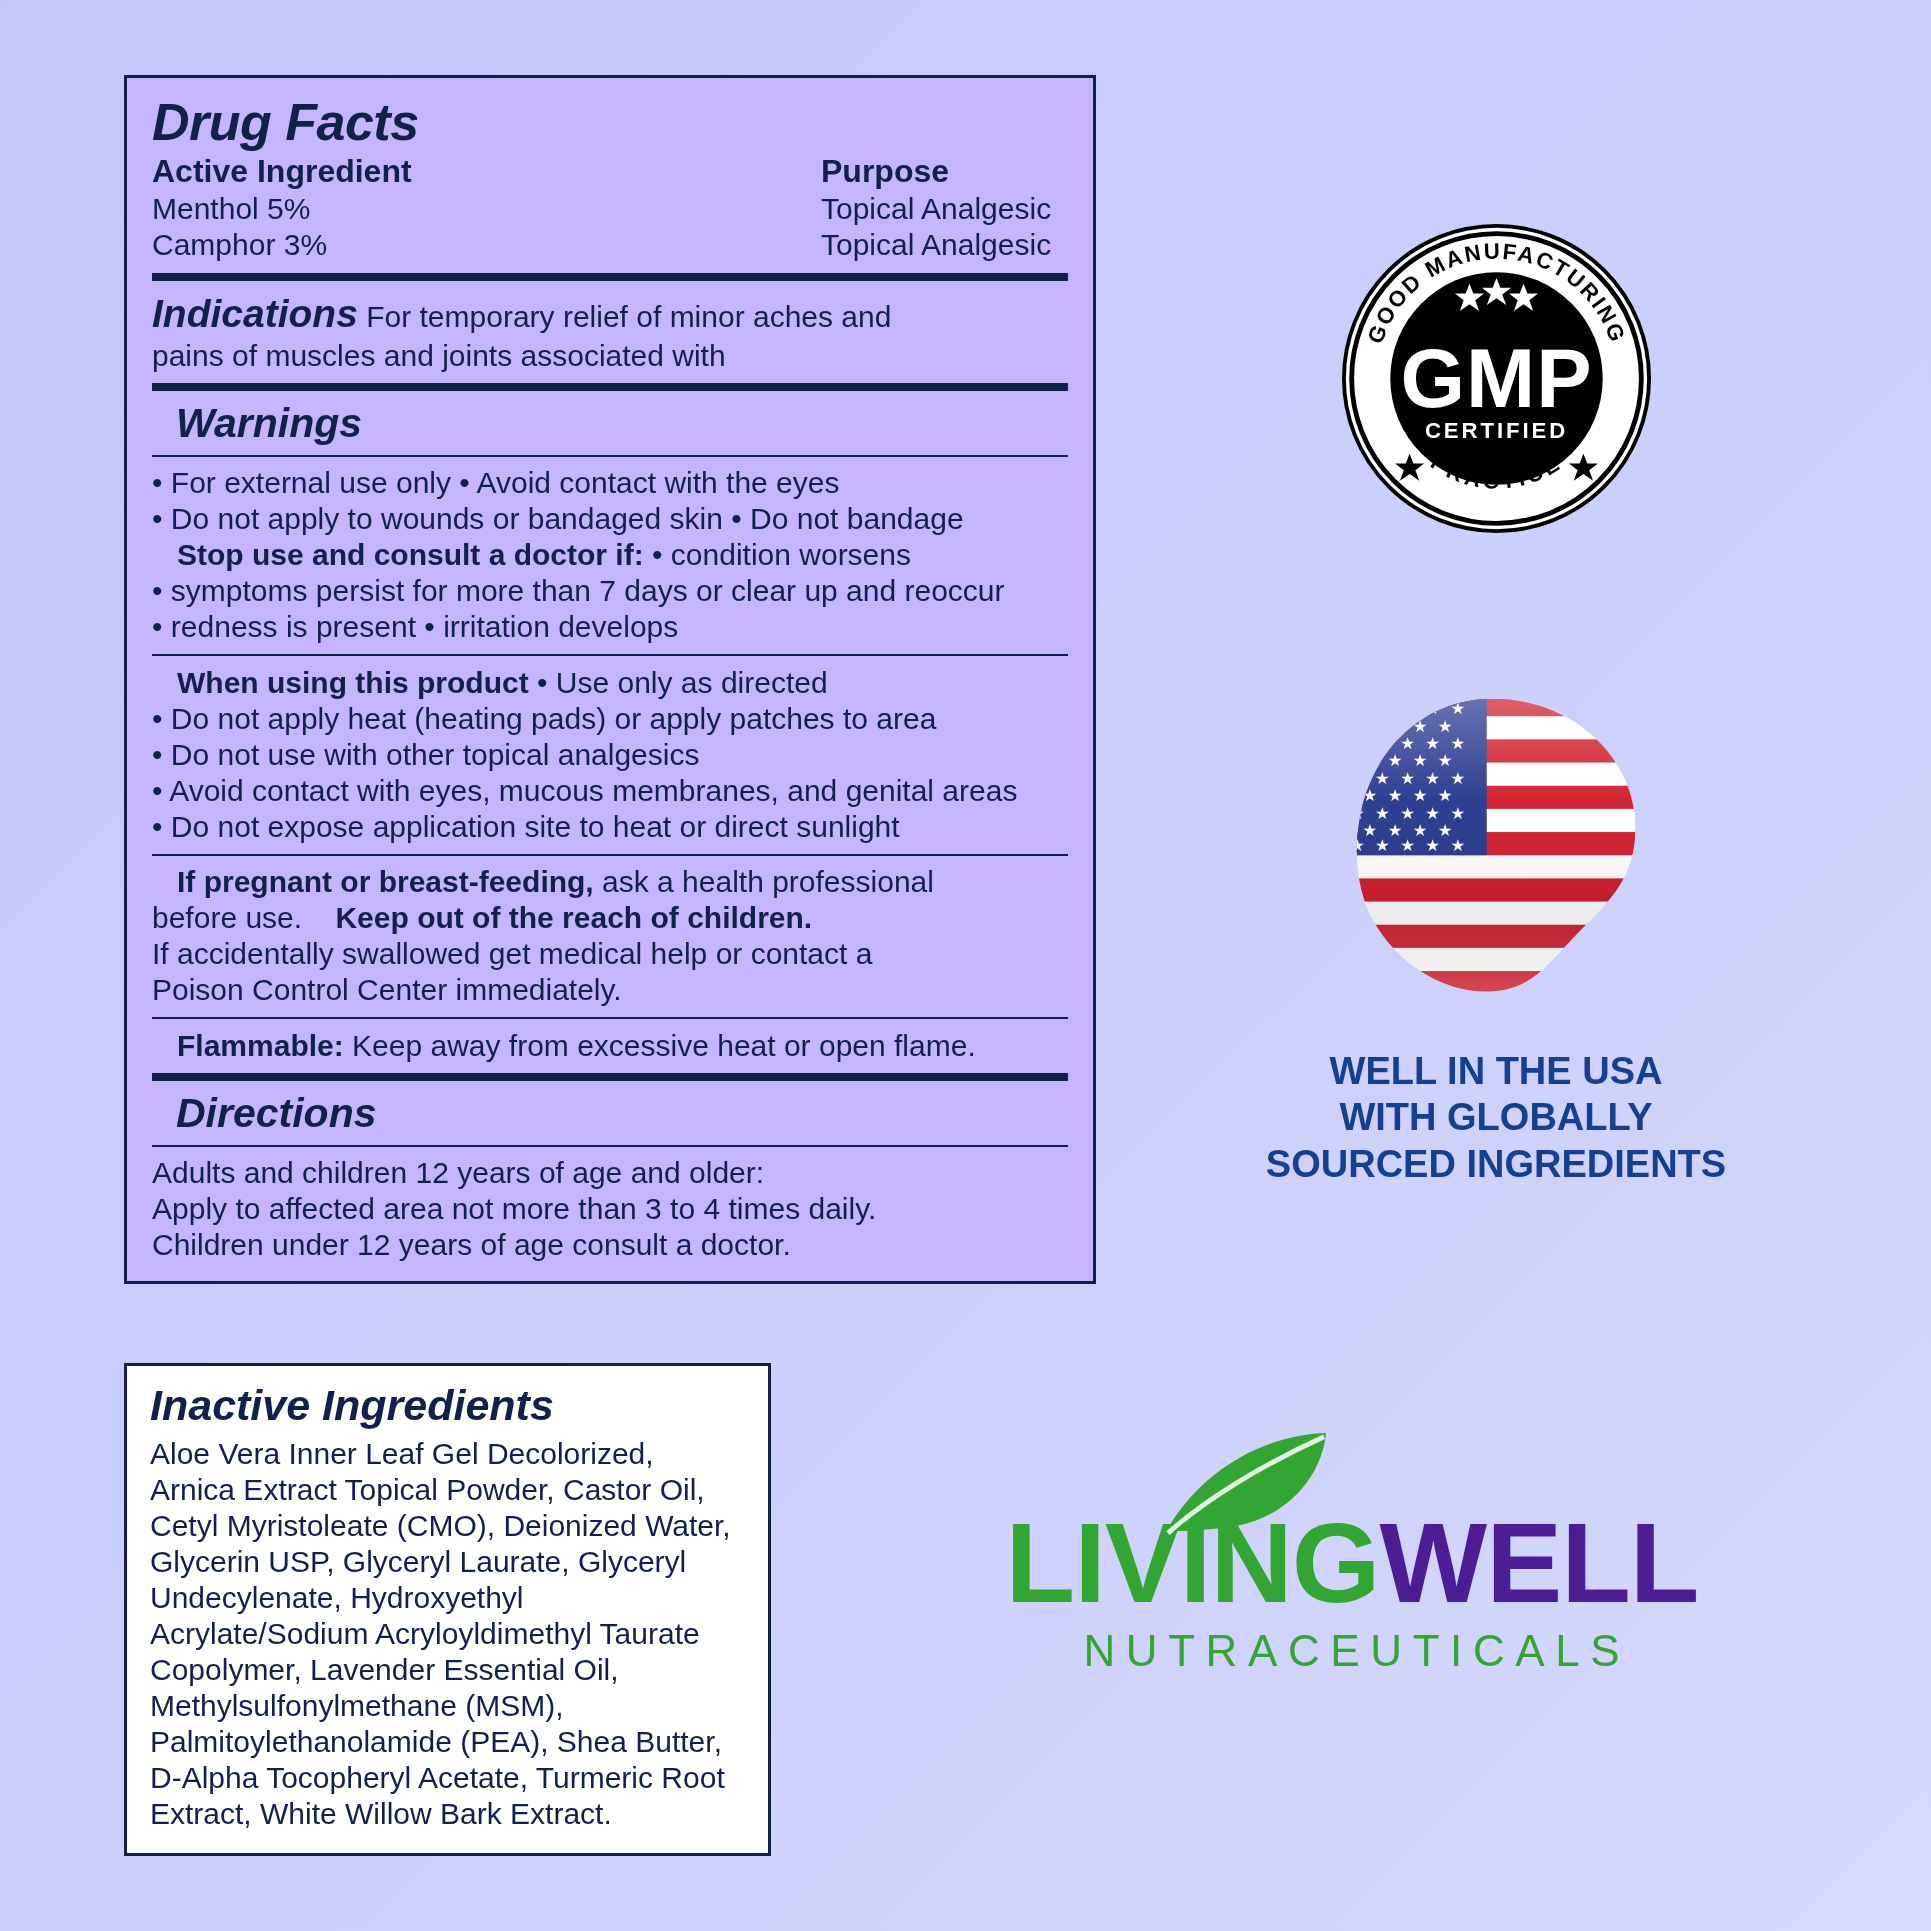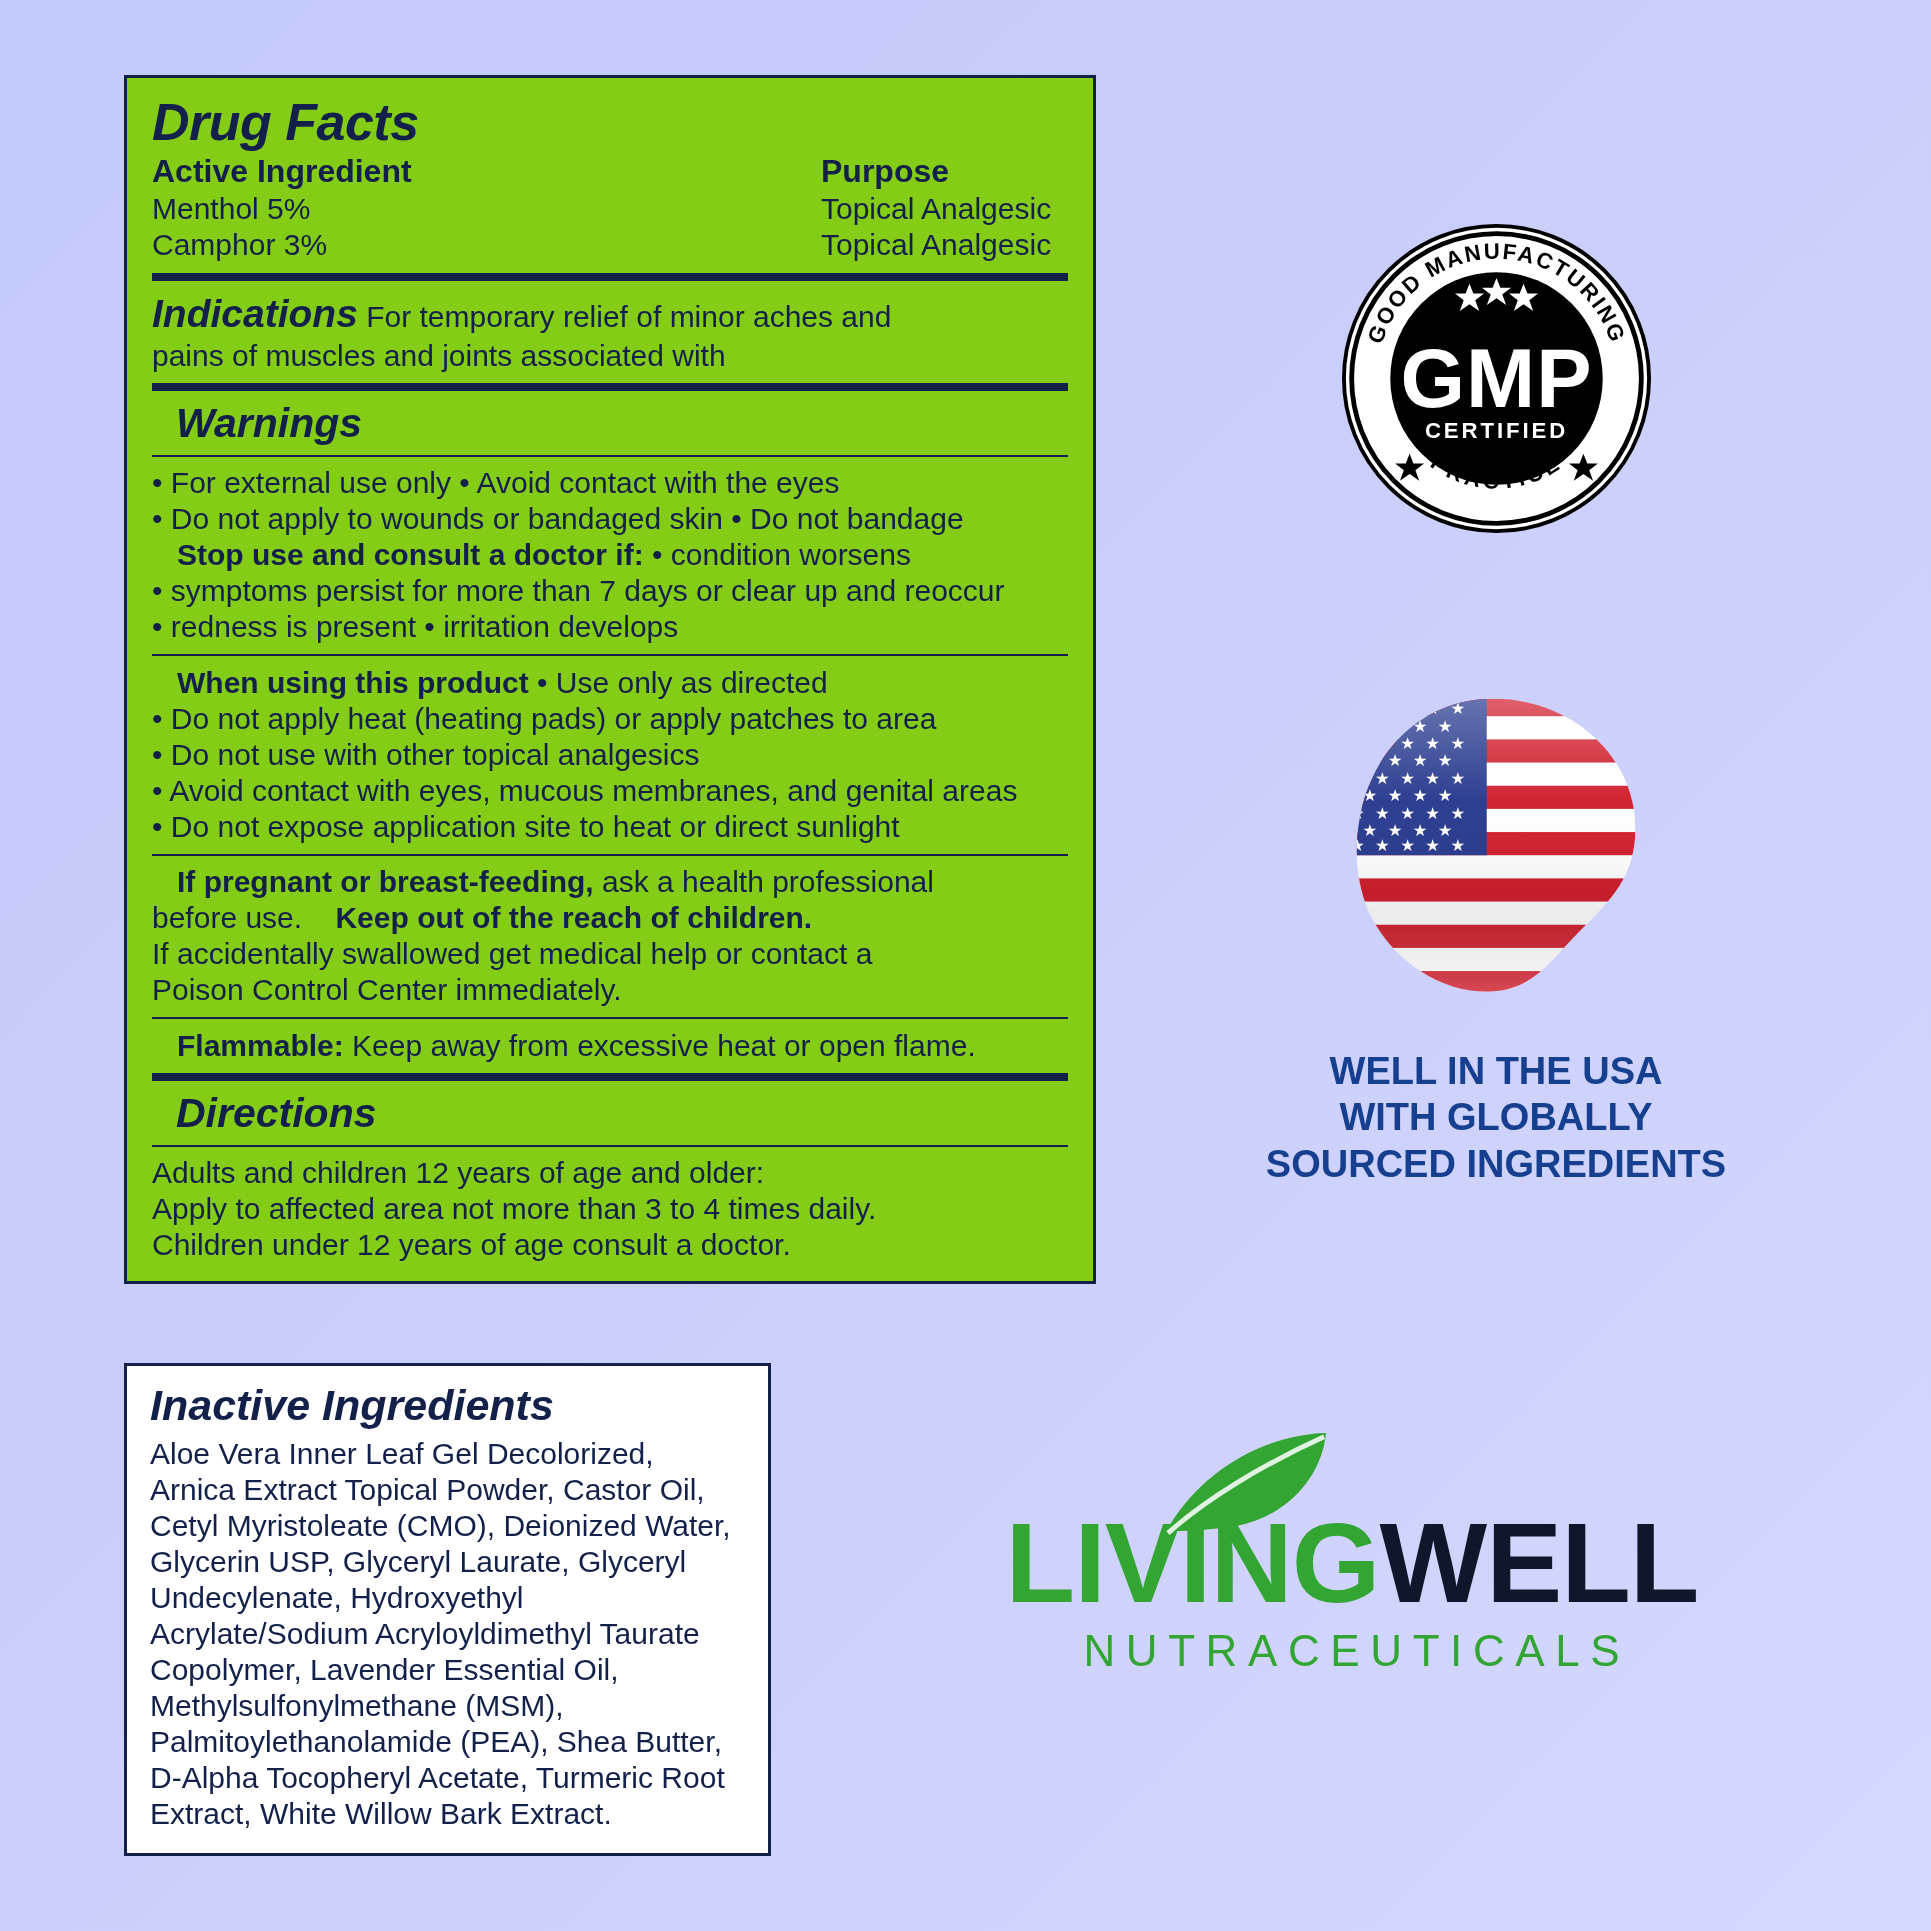--- a/index.html
+++ b/index.html
@@ -19,21 +19,21 @@
     width: 1931px;
     height: 1931px;
   }
 
   
   .drug-facts {
     position: absolute;
     left: 124px;
     top: 75px;
     width: 972px;
-    background: #84cc16;
+    background: #c4b5fd;
     border: 3.9px solid #13214a;
     box-sizing: border-box;
     padding: 13.5px 25px 17.4px 25px;
   }
   .df-title {
     font-style: italic;
     font-weight: bold;
     font-size: 52px;
     letter-spacing: -0.5px;
     line-height: 1.06;
@@ -148,21 +148,21 @@
     text-align: center;
   }
   .logo-main {
     font-size: 114px;
     font-weight: bold;
     letter-spacing: -1px;
     line-height: 1;
     white-space: nowrap;
   }
   .logo-living { color: #33a532; }
-  .logo-well { color: #0f172a; }
+  .logo-well { color: #4c1d95; }
   .logo-sub {
     color: #33a532;
     font-size: 44px;
     letter-spacing: 10.6px;
     font-weight: normal;
     margin-top: 5.8px;
     padding-left: 9.7px;
   }
   .leaf {
     position: absolute;

